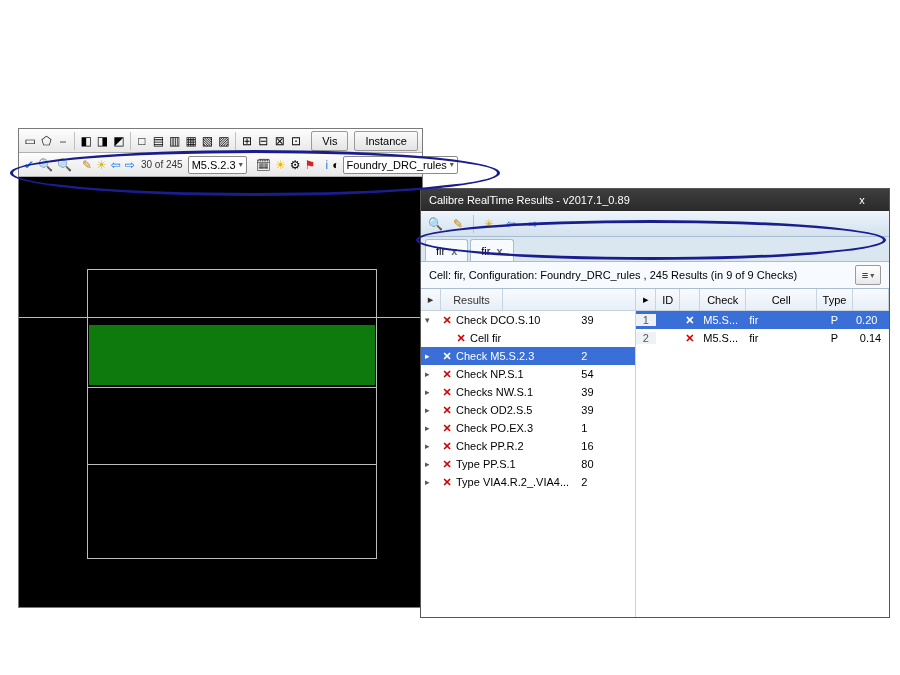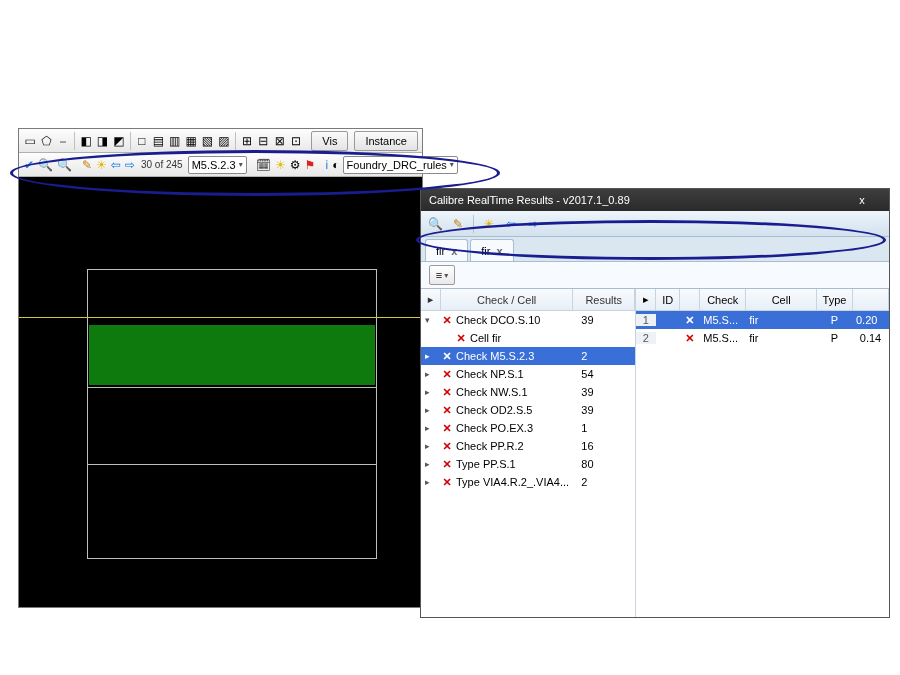--- a/index.html
+++ b/index.html
@@ -230,32 +230,32 @@
       <span>fir</span>
       <span class="x">x</span>
     </div>
     <div class="rtab">
       <span>fir</span>
       <span class="x">x</span>
     </div>
   </div>
 
   <div class="summary-row">
+    <span style="overflow:hidden; white-space:nowrap; text-overflow:ellipsis;">Cell: fir, Configuration: Foundry_DRC_rules , 245 Results (in 9 of 9 Checks)</span>
     <span class="opts">
       <span>≡</span>
       <span class="caret" style="margin-left:2px;">▾</span>
     </span>
   </div>
 
   <div class="res-body">
 
     <div class="check-panel">
       <div class="hdr">
         <div class="hcell" style="width:20px;">▸</div>
-        <div class="hcell" style="flex:1;">Check / Cell</div>
         <div class="hcell" style="width:62px;text-align:right;">Results</div>
       </div>
       <div class="tree" id="tree">
           <div class="trow">
             <div class="firstcol" style="flex: 1 1 0%;">
               <span class="tri">▾</span>
               <span class="indent" style="width:0px"></span>
               <span class="xmark">✕</span>
               <span class="lbl">Check DCO.S.10</span>
             </div>
@@ -286,21 +286,21 @@
               <span class="xmark">✕</span>
               <span class="lbl">Check NP.S.1</span>
             </div>
             <div class="rescol">54</div>
           </div>
           <div class="trow">
             <div class="firstcol" style="flex: 1 1 0%;">
               <span class="tri">▸</span>
               <span class="indent" style="width:0px"></span>
               <span class="xmark">✕</span>
-              <span class="lbl">Check NW.S.1</span>
+              <span class="lbl">Checks NW.S.1</span>
             </div>
             <div class="rescol">39</div>
           </div>
           <div class="trow">
             <div class="firstcol" style="flex: 1 1 0%;">
               <span class="tri">▸</span>
               <span class="indent" style="width:0px"></span>
               <span class="xmark">✕</span>
               <span class="lbl">Check OD2.S.5</span>
             </div>

